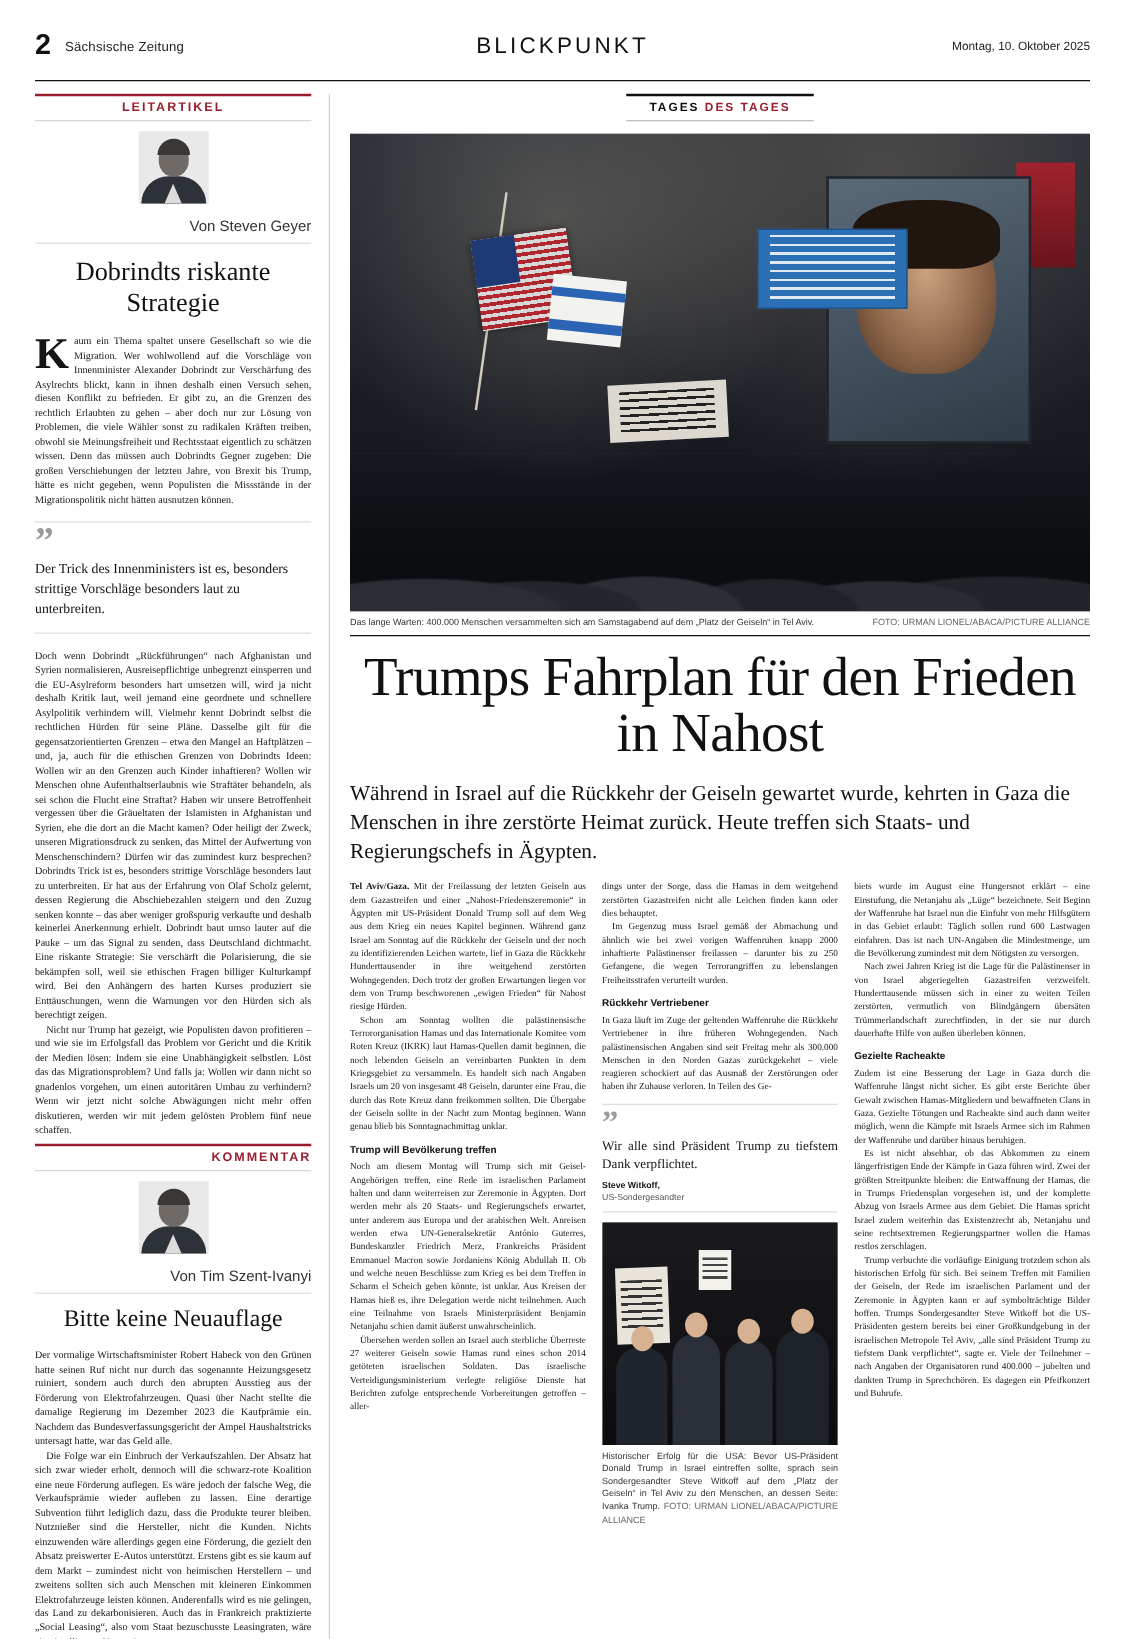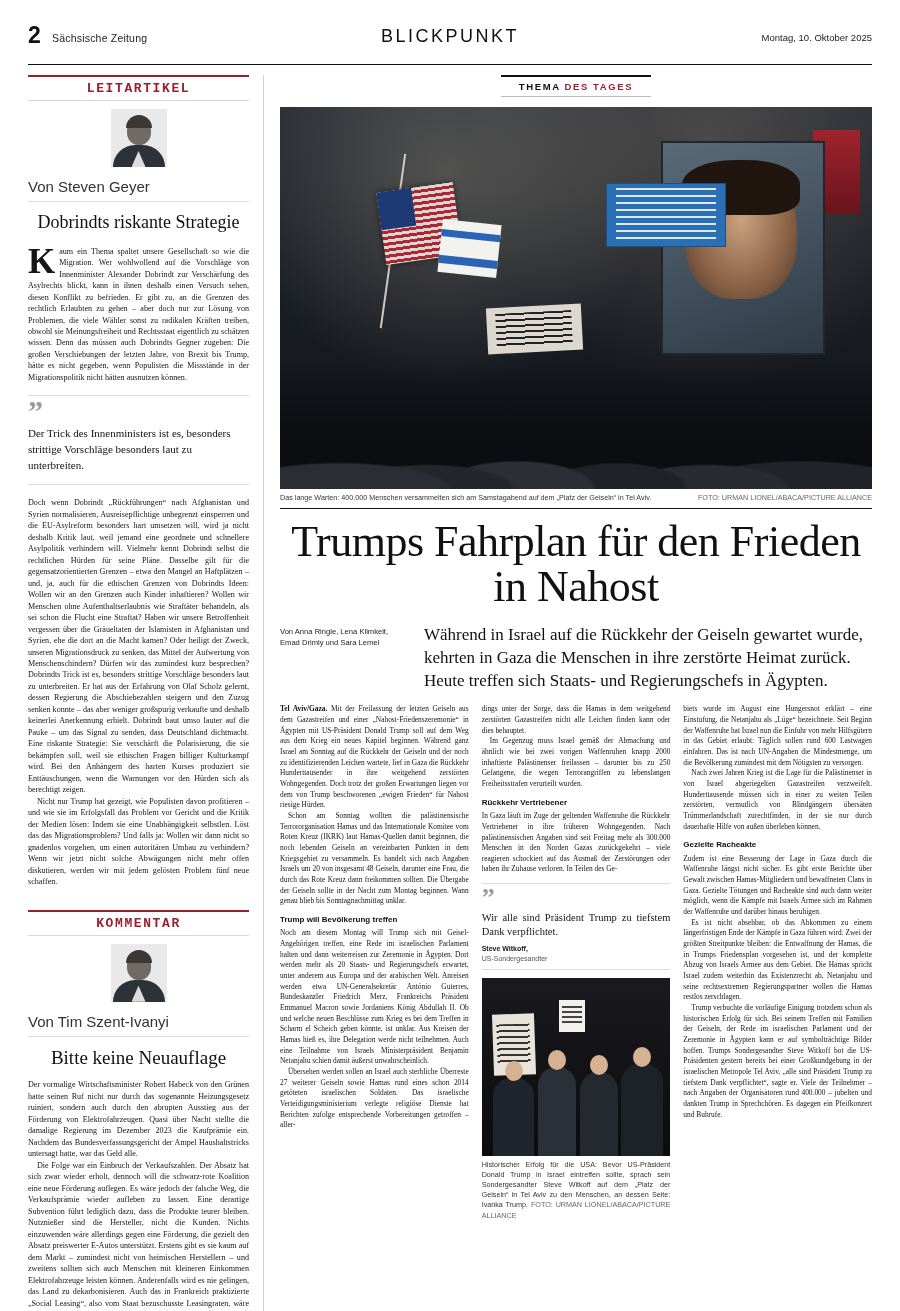--- a/index.html
+++ b/index.html
@@ -36,22 +36,22 @@
 
   
   .body{
     display:flex;margin:10px 28px 0 28px;gap:0;
   }
   .leftcol{width:236px;padding-right:14px;box-sizing:border-box;border-right:1px solid #cfcfcf;}
   .rightcol{flex:1;padding-left:16px;box-sizing:border-box;}
 
   
   .kicker{
-    font-family:Liberation Mono, monospace;
-    font-size:13px;letter-spacing:1.6px;font-weight:bold;color:#9a1f2e;
+    font-family:Liberation Sans, sans-serif;
+    font-size:10px;letter-spacing:1.6px;font-weight:bold;color:#9a1f2e;
     text-align:center;padding:4px 0 4px 0;margin:0 0 8px 0;
     border-top:2px solid #9a1f2e;border-bottom:1px solid #d8d8d8;
   }
   .kicker-thema{
     text-align:center;font-family:"Liberation Sans",sans-serif;font-size:9.5px;
     letter-spacing:1.6px;font-weight:bold;color:#111;margin:0 auto 10px auto;
     width:150px;border-top:2px solid #111;border-bottom:1px solid #bbb;padding:4px 0;
   }
   .kicker-thema .red{color:#9a1f2e;}
 
@@ -71,26 +71,26 @@
   }
   .portrait .shoulders{
     position:absolute;left:50%;bottom:0;transform:translateX(-50%);
     width:52px;height:22px;border-radius:26px 26px 0 0;background:#2d3138;
   }
   .portrait .shirt{
     position:absolute;left:50%;bottom:0;transform:translateX(-50%);
     width:14px;height:16px;background:#dcdcdc;clip-path:polygon(50% 0,100% 100%,0 100%);
   }
   .byline{
-    font-family:"Liberation Sans",sans-serif;font-size:15px;color:#333;
-    text-align:left;padding:5px 0 6px 0;border-bottom:1px solid #ddd;margin-bottom:10px;
+    font-family:"Liberation Sans",sans-serif;font-size:12px;color:#333;
+    text-align:right;padding:5px 0 6px 0;border-bottom:1px solid #ddd;margin-bottom:10px;
   }
 
   h1.lead-title{
-    font-size:18px;font-weight:normal;text-align:center;line-height:1.2;
+    font-size:21px;font-weight:normal;text-align:center;line-height:1.2;
     margin:2px 0 12px 0;font-family:"Liberation Serif",serif;
   }
   h1.lead-title2{
     font-size:19px;font-weight:normal;text-align:center;line-height:1.2;
     margin:4px 0 10px 0;
   }
 
   .leadtext{font-size:8.1px;line-height:1.42;text-align:justify;color:#151515;}
   .leadtext p{margin:0 0 0 0;text-indent:9px;}
   .leadtext p.first{text-indent:0;}
@@ -287,21 +287,21 @@
       <div class="pullquote">
         <div class="marks">”</div>
         <div class="qtext">Der Trick des Innenministers ist es, besonders strittige Vorschläge besonders laut zu unterbreiten.</div>
       </div>
 
       <div class="leadtext">
         <p class="first">Doch wenn Dobrindt „Rückführungen“ nach Afghanistan und Syrien normalisieren, Ausreisepflichtige unbegrenzt einsperren und die EU-Asylreform besonders hart umsetzen will, wird ja nicht deshalb Kritik laut, weil jemand eine geordnete und schnellere Asylpolitik verhindern will. Vielmehr kennt Dobrindt selbst die rechtlichen Hürden für seine Pläne. Dasselbe gilt für die gegensatzorientierten Grenzen – etwa den Mangel an Haftplätzen – und, ja, auch für die ethischen Grenzen von Dobrindts Ideen: Wollen wir an den Grenzen auch Kinder inhaftieren? Wollen wir Menschen ohne Aufenthaltserlaubnis wie Straftäter behandeln, als sei schon die Flucht eine Straftat? Haben wir unsere Betroffenheit vergessen über die Gräueltaten der Islamisten in Afghanistan und Syrien, ehe die dort an die Macht kamen? Oder heiligt der Zweck, unseren Migrationsdruck zu senken, das Mittel der Aufwertung von Menschenschindern? Dürfen wir das zumindest kurz besprechen? Dobrindts Trick ist es, besonders strittige Vorschläge besonders laut zu unterbreiten. Er hat aus der Erfahrung von Olaf Scholz gelernt, dessen Regierung die Abschiebezahlen steigern und den Zuzug senken konnte – das aber weniger großspurig verkaufte und deshalb keinerlei Anerkennung erhielt. Dobrindt baut umso lauter auf die Pauke – um das Signal zu senden, dass Deutschland dichtmacht. Eine riskante Strategie: Sie verschärft die Polarisierung, die sie bekämpfen soll, weil sie ethischen Fragen billiger Kulturkampf wird. Bei den Anhängern des harten Kurses produziert sie Enttäuschungen, wenn die Warnungen vor den Hürden sich als berechtigt zeigen.</p>
         <p>Nicht nur Trump hat gezeigt, wie Populisten davon profitieren – und wie sie im Erfolgsfall das Problem vor Gericht und die Kritik der Medien lösen: Indem sie eine Unabhängigkeit selbstlen. Löst das das Migrationsproblem? Und falls ja: Wollen wir dann nicht so gnadenlos vorgehen, um einen autoritären Umbau zu verhindern? Wenn wir jetzt nicht solche Abwägungen nicht mehr offen diskutieren, werden wir mit jedem gelösten Problem fünf neue schaffen.</p>
       </div>
 
-      <div class="kicker" style="margin-top:22px;">KOMMENTAR</div>
+      <div class="kicker" style="margin-top:6px;text-align:right;">KOMMENTAR</div>
 
       <div class="author-block">
         <div class="portrait">
           <div class="shoulders"></div>
           <div class="head"></div>
           <div class="hair"></div>
           <div class="shirt"></div>
         </div>
       </div>
       <div class="byline">Von Tim Szent-Ivanyi</div>
@@ -311,21 +311,21 @@
       <div class="leadtext">
         <p class="first">Der vormalige Wirtschaftsminister Robert Habeck von den Grünen hatte seinen Ruf nicht nur durch das sogenannte Heizungsgesetz ruiniert, sondern auch durch den abrupten Ausstieg aus der Förderung von Elektrofahrzeugen. Quasi über Nacht stellte die damalige Regierung im Dezember 2023 die Kaufprämie ein. Nachdem das Bundesverfassungsgericht der Ampel Haushaltstricks untersagt hatte, war das Geld alle.</p>
         <p>Die Folge war ein Einbruch der Verkaufszahlen. Der Absatz hat sich zwar wieder erholt, dennoch will die schwarz-rote Koalition eine neue Förderung auflegen. Es wäre jedoch der falsche Weg, die Verkaufsprämie wieder aufleben zu lassen. Eine derartige Subvention führt lediglich dazu, dass die Produkte teurer bleiben. Nutznießer sind die Hersteller, nicht die Kunden. Nichts einzuwenden wäre allerdings gegen eine Förderung, die gezielt den Absatz preiswerter E-Autos unterstützt. Erstens gibt es sie kaum auf dem Markt – zumindest nicht von heimischen Herstellern – und zweitens sollten sich auch Menschen mit kleineren Einkommen Elektrofahrzeuge leisten können. Anderenfalls wird es nie gelingen, das Land zu dekarbonisieren. Auch das in Frankreich praktizierte „Social Leasing“, also vom Staat bezuschusste Leasingraten, wäre eine intelligente Unterstützung.</p>
 
       </div>
     </div>
 
     <div class="rightcol">
 
       <div class="kicker-thema">
-        <span>THEMA</span>
+        <span>TAGES</span>
         <span class="red">DES TAGES</span>
       </div>
 
       <div class="photo">
         <div class="crowdglow"></div>
         <div class="sidebanner"></div>
         <div class="poster">
           <div class="face"></div>
           <div class="hairp"></div>
         </div>
@@ -347,21 +347,20 @@
       </div>
 
       <div class="caption">
         <span>Das lange Warten: 400.000 Menschen versammelten sich am Samstagabend auf dem „Platz der Geiseln“ in Tel Aviv.</span>
         <span class="credit">FOTO: URMAN LIONEL/ABACA/PICTURE ALLIANCE</span>
       </div>
 
       <h2 class="head">Trumps Fahrplan für den Frieden in Nahost</h2>
 
       <div class="intro-row">
-        <div class="intro-byline">Von Anna Ringle, Lena Klimkeit, Emad Drimly und Sara Lemel</div>
         <div class="intro-lead">Während in Israel auf die Rückkehr der Geiseln gewartet wurde, kehrten in Gaza die Menschen in ihre zerstörte Heimat zurück. Heute treffen sich Staats- und Regierungschefs in Ägypten.</div>
       </div>
 
       <div class="cols3">
 
         <div class="col">
           <p class="first"><span class="runin">Tel Aviv/Gaza.</span><span> Mit der Freilassung der letzten Geiseln aus dem Gazastreifen und einer „Nahost-Friedenszeremonie“ in Ägypten mit US-Präsident Donald Trump soll auf dem Weg aus dem Krieg ein neues Kapitel beginnen. Während ganz Israel am Sonntag auf die Rückkehr der Geiseln und der noch zu identifizierenden Leichen wartete, lief in Gaza die Rückkehr Hunderttausender in ihre weitgehend zerstörten Wohngegenden. Doch trotz der großen Erwartungen liegen vor dem von Trump beschworenen „ewigen Frieden“ für Nahost riesige Hürden.</span></p>
           <p>Schon am Sonntag wollten die palästinensische Terrororganisation Hamas und das Internationale Komitee vom Roten Kreuz (IKRK) laut Hamas-Quellen damit beginnen, die noch lebenden Geiseln an vereinbarten Punkten in dem Kriegsgebiet zu versammeln. Es handelt sich nach Angaben Israels um 20 von insgesamt 48 Geiseln, darunter eine Frau, die durch das Rote Kreuz dann freikommen sollten. Die Übergabe der Geiseln sollte in der Nacht zum Montag beginnen. Wann genau blieb bis Sonntagnachmittag unklar.</p>
           <p class="sub">Trump will Bevölkerung treffen</p>
           <p class="first">Noch am diesem Montag will Trump sich mit Geisel-Angehörigen treffen, eine Rede im israelischen Parlament halten und dann weiterreisen zur Zeremonie in Ägypten. Dort werden mehr als 20 Staats- und Regierungschefs erwartet, unter anderem aus Europa und der arabischen Welt. Anreisen werden etwa UN-Generalsekretär António Guterres, Bundeskanzler Friedrich Merz, Frankreichs Präsident Emmanuel Macron sowie Jordaniens König Abdullah II. Ob und welche neuen Beschlüsse zum Krieg es bei dem Treffen in Scharm el Scheich geben könnte, ist unklar. Aus Kreisen der Hamas hieß es, ihre Delegation werde nicht teilnehmen. Auch eine Teilnahme von Israels Ministerpräsident Benjamin Netanjahu schien damit äußerst unwahrscheinlich.</p>

